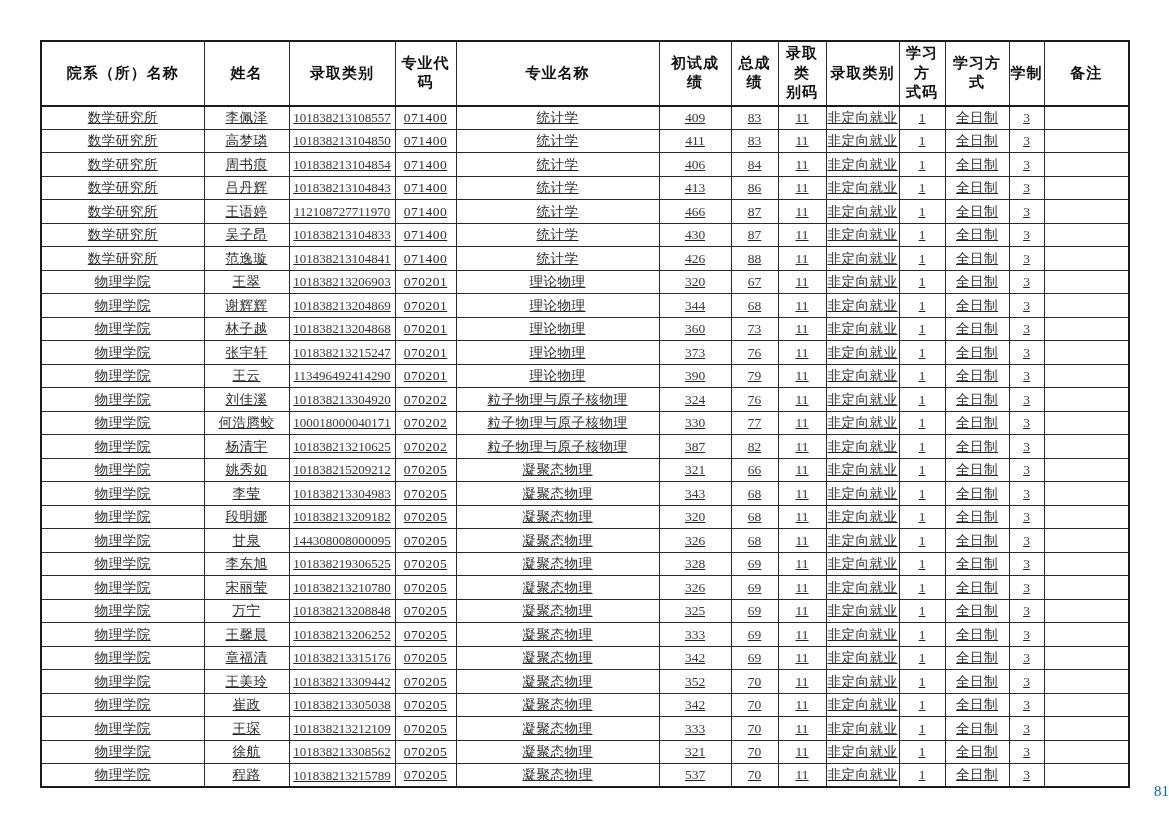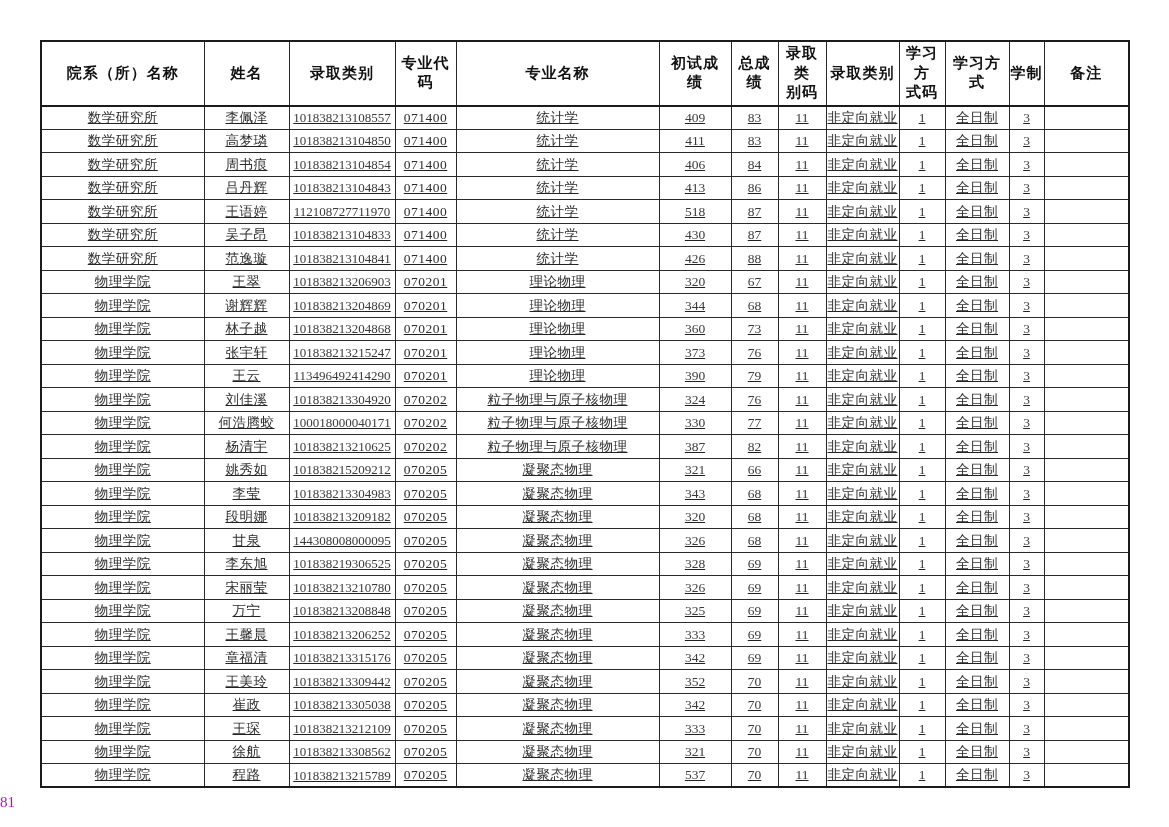--- a/index.html
+++ b/index.html
@@ -28,22 +28,22 @@
   }
   tbody td:nth-child(3){letter-spacing:0;font-size:13px;color:#3a3a3a;}
   tbody td:nth-child(6),tbody td:nth-child(7),
   tbody td:nth-child(8),tbody td:nth-child(10),
   tbody td:nth-child(12){letter-spacing:0;color:#3a3a3a;}
   .c1{width:163px;} .c2{width:85px;} .c3{width:106px;} .c4{width:61px;}
   .c5{width:203px;} .c6{width:72px;} .c7{width:47px;} .c8{width:48px;}
   .c9{width:73px;} .c10{width:46px;} .c11{width:64px;} .c12{width:35px;}
   .c13{width:85px;}
   .page-number{
-    position:absolute;top:783px;left:0;width:1169px;text-align:left;
-    font-size:15px;color:#a21caf;margin-top:11px;
+    position:absolute;top:783px;left:0;width:1169px;text-align:right;
+    font-size:15px;color:#0369a1;
   }
 </style>
 </head>
 <body>
 
 <div class="page">
 
   <table class="admission-table">
     <colgroup>
       <col class="c1">
@@ -142,21 +142,21 @@
           <td>全日制</td>
           <td>3</td>
           <td></td>
         </tr>
         <tr>
           <td>数学研究所</td>
           <td>王语婷</td>
           <td>112108727711970</td>
           <td>071400</td>
           <td>统计学</td>
-          <td>518</td>
+          <td>466</td>
           <td>87</td>
           <td>11</td>
           <td>非定向就业</td>
           <td>1</td>
           <td>全日制</td>
           <td>3</td>
           <td></td>
         </tr>
         <tr>
           <td>数学研究所</td>

